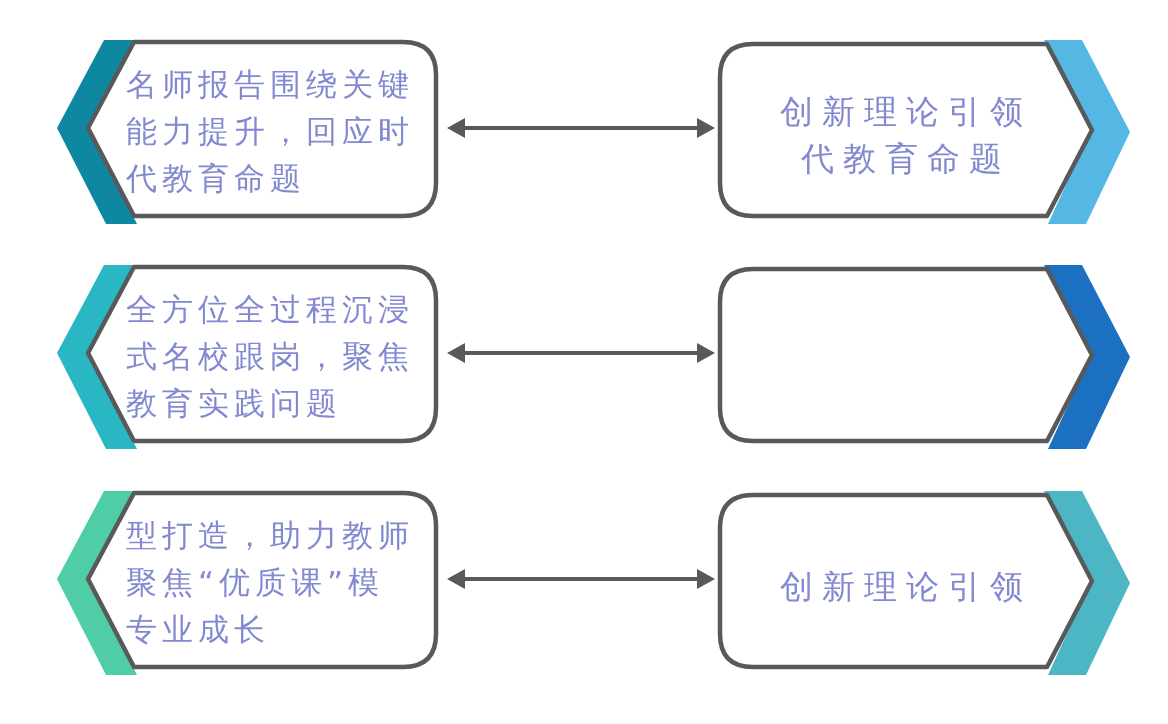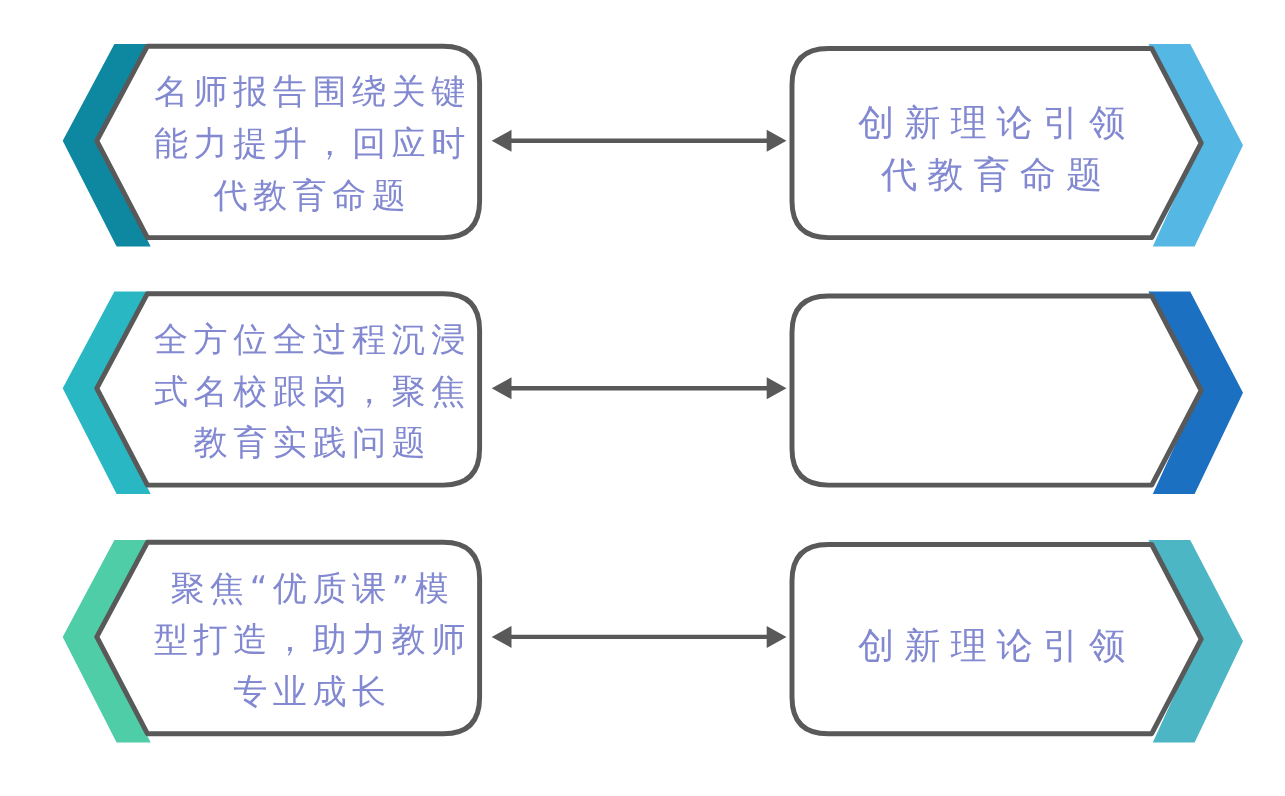--- a/index.html
+++ b/index.html
@@ -13,21 +13,21 @@
   .item-left{left:50px;width:395px;}
   .item-right{left:716px;width:425px;}
   .shape-svg{position:absolute;left:0;top:0;display:block;}
   .pentagon{fill:#ffffff;stroke:#595959;stroke-width:4.5;stroke-linejoin:round;}
   .txt{
     position:absolute;display:flex;flex-direction:column;justify-content:center;
     color:#8289D0;z-index:2;
   }
   .txt-left{
     left:76px;top:10px;width:316px;height:166px;
-    font-size:31px;line-height:47px;letter-spacing:5px;text-align:center;
+    font-size:31px;line-height:47px;letter-spacing:5px;text-align:left;
   }
   .txt-right{
     left:12px;top:10px;width:356px;height:174px;
     font-size:33px;line-height:47px;letter-spacing:9px;text-align:center;
   }
   .connector{position:absolute;left:446px;top:77px;}
 </style>
 </head>
 <body>
 
@@ -91,22 +91,22 @@
     </div>
   </div>
 
   <div class="row row3">
     <div class="item item-left">
       <svg class="shape-svg" width="395" height="192" viewBox="0 0 395 192">
         <polygon points="54,2 85,2 38,90 87,186 56,186 7,90" fill="#4FCDA7"></polygon>
         <path class="pentagon" d="M 38 90 L 84 4 L 353 4 Q 386 4 386 37 L 386 145 Q 386 178 353 178 L 84 178 Z"></path>
       </svg>
       <div class="txt txt-left">
+        <div>型打造，助力教师</div>
         <div>聚焦“优质课”模</div>
-        <div>型打造，助力教师</div>
         <div>专业成长</div>
       </div>
     </div>
 
     <svg class="connector" width="270" height="26" viewBox="0 0 270 26">
       <line x1="16" y1="13" x2="254" y2="13" stroke="#595959" stroke-width="4"></line>
       <polygon fill="#595959" points="1,13 19,3 19,23"></polygon>
       <polygon fill="#595959" points="269,13 251,3 251,23"></polygon>
     </svg>
 

